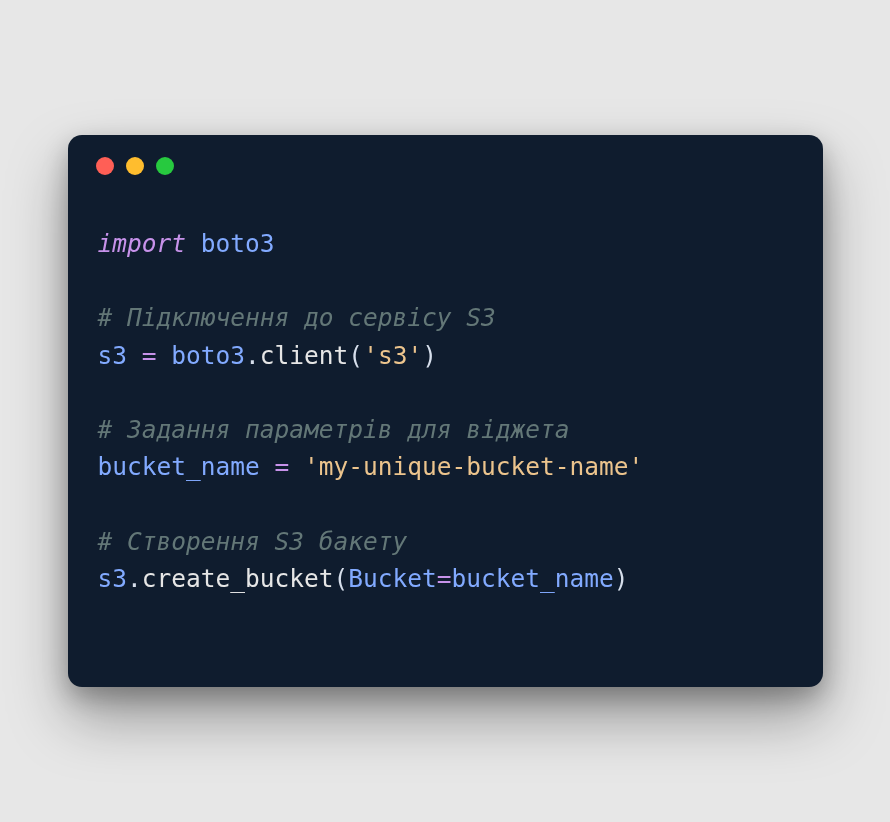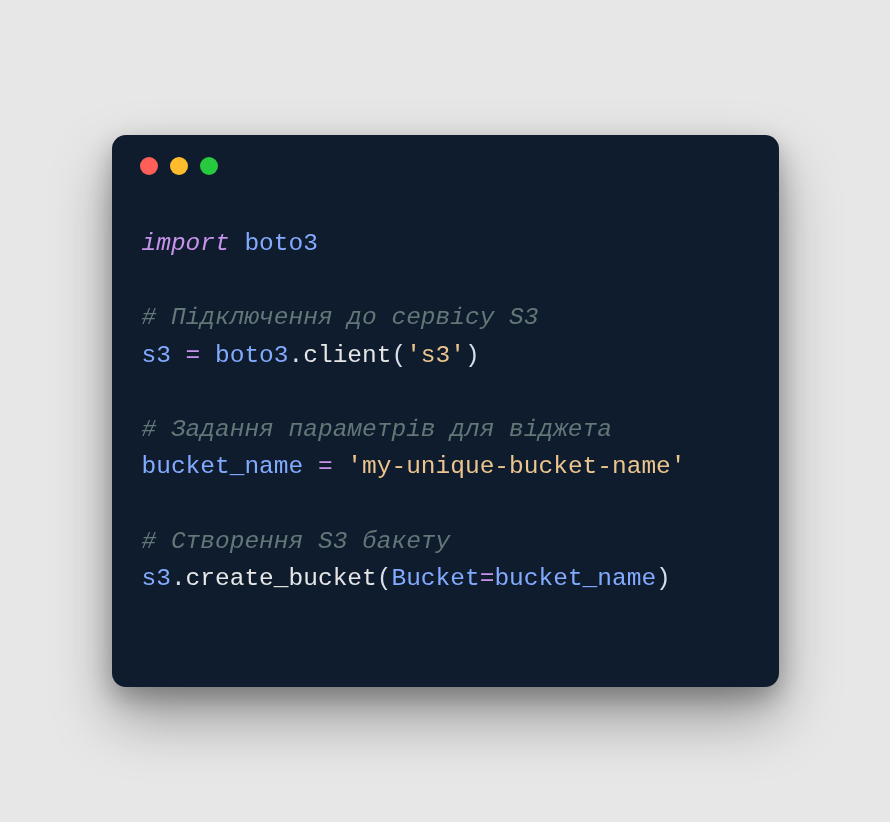--- a/index.html
+++ b/index.html
@@ -6,27 +6,26 @@
     body {
       background: #e7e7e7;
       width: 890px;
       height: 822px;
       display: flex;
       align-items: center;
       justify-content: center;
       font-family: ui-monospace, 'SF Mono', Menlo, Monaco, Consolas, monospace;
     }
     .code-window {
-      width: 667px;
+      width: 755px;
       background: #0f1c2e;
       border-radius: 14px;
       box-shadow: 0 30px 60px rgba(0,0,0,0.35), 0 10px 25px rgba(0,0,0,0.25);
       padding: 0;
       overflow: hidden;
-      font-family: Liberation Mono, monospace;
     }
     .title-bar {
       display: flex;
       align-items: center;
       gap: 12px;
       padding: 22px 28px 0 28px;
     }
     .dot {
       width: 18px;
       height: 18px;

